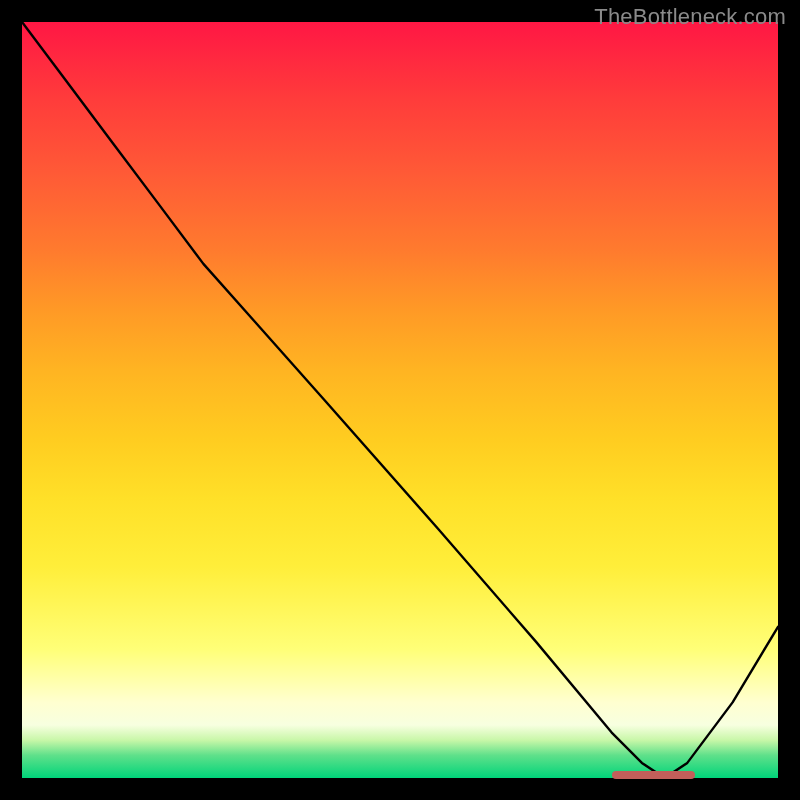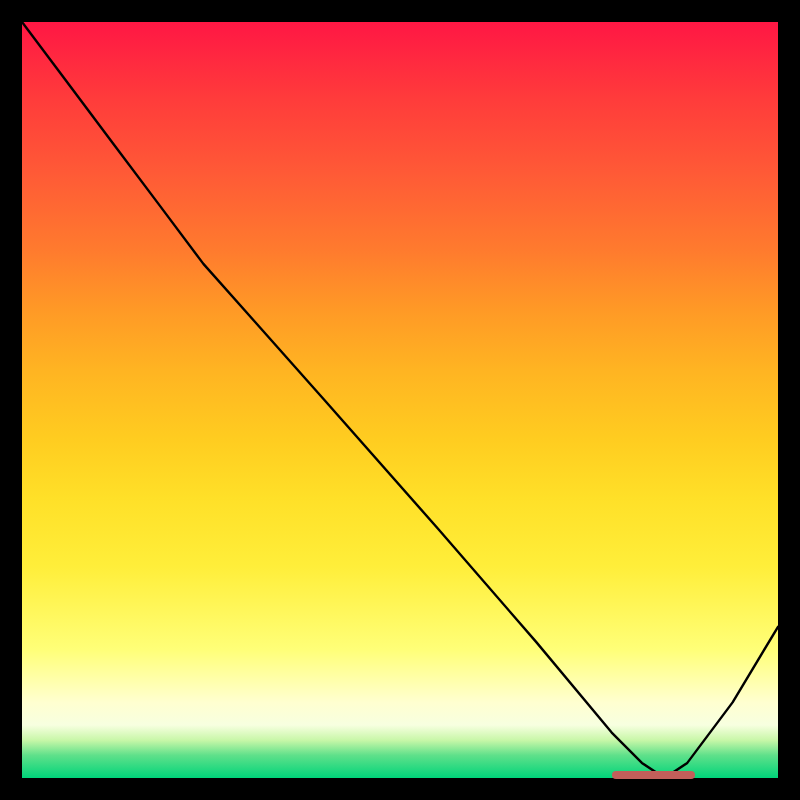--- a/index.html
+++ b/index.html
@@ -85,13 +85,14 @@
   <div class="plot-area">
     <div class="gradient"></div>
 
     <svg class="curve-svg" viewBox="0 0 756 756" preserveAspectRatio="none">
       <path id="curve-path" class="curve-path" d="M0.0 0.0 L45.4 60.5 L90.7 121.0 L136.1 181.4 L181.4 241.9 L302.4 378.0 L415.8 506.5 L514.1 619.9 L589.7 710.6 L619.9 740.9 L642.6 756.0 L665.3 740.9 L710.6 680.4 L756.0 604.8"></path>
     </svg>
 
     <div id="marker" class="marker" style="left: 589.68px; width: 83.16px; top: 748.976px;"></div>
   </div>
 
+  <div class="watermark">TheBottleneck.com</div>
 </div>
 
 </body></html>

